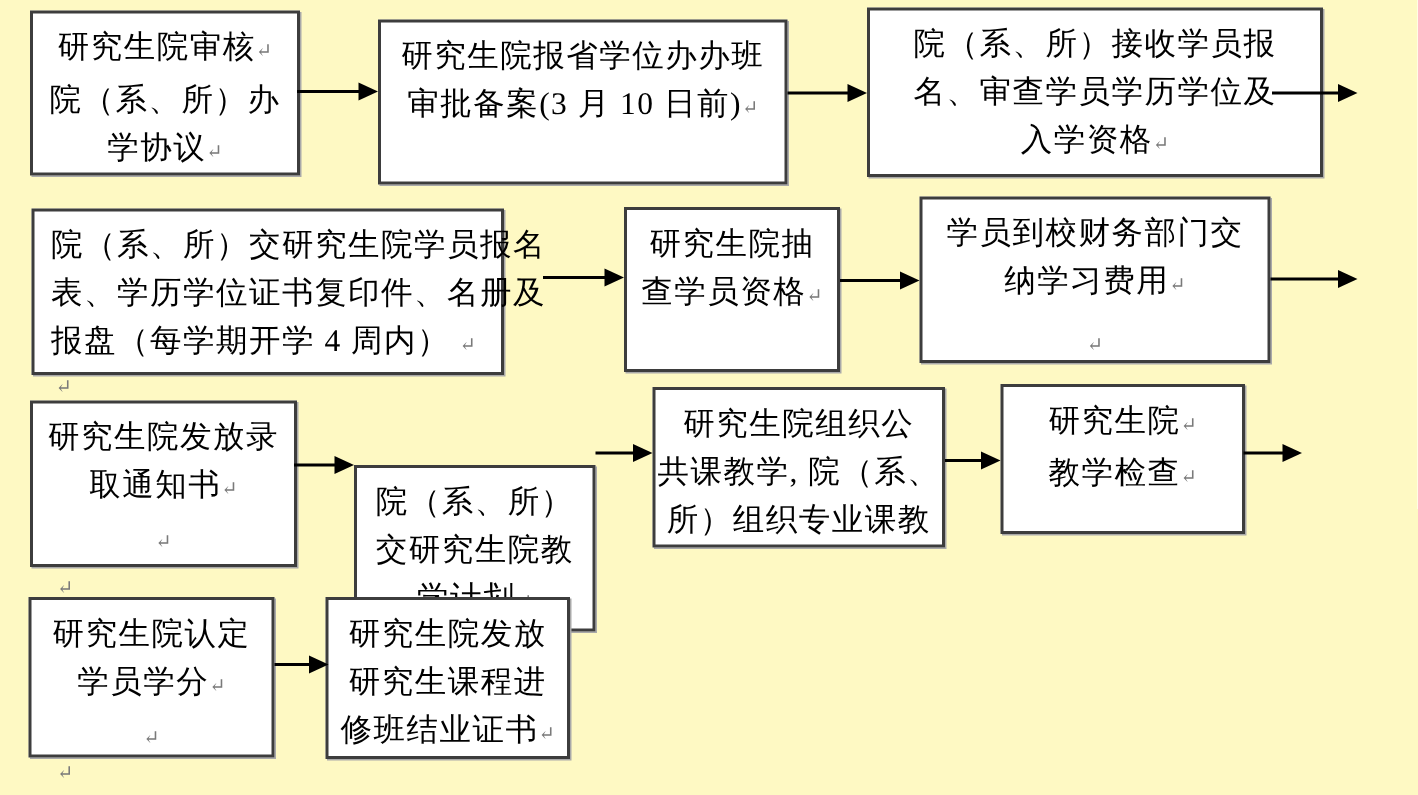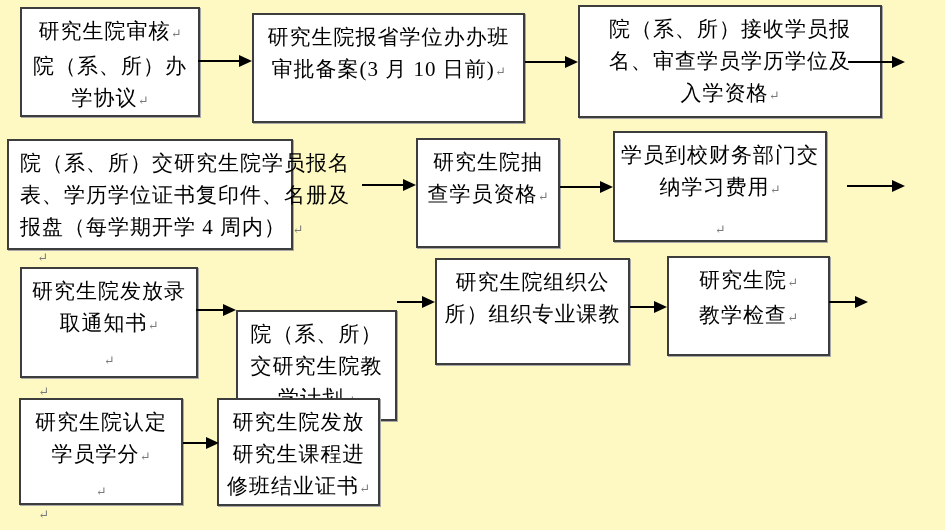--- a/index.html
+++ b/index.html
@@ -86,51 +86,52 @@
     <div class="line">研究生院报省学位办办班</div>
     <div class="line">审批备案(3 月 10 日前)<span class="cr">↵</span></div>
   </div>
 
   <div class="box" style="left:578px; top:5px; width:304px; height:113px;">
     <div class="line">院（系、所）接收学员报</div>
     <div class="line">名、审查学员学历学位及</div>
     <div class="line">入学资格<span class="cr">↵</span></div>
   </div>
 
-  <div class="box left-align" style="left:7px; top:139px; width:286px; height:111px;">
+  <div class="box left-align" style="left:21px; top:139px; width:315px; height:111px;">
     <div class="line">院（系、所）交研究生院学员报名</div>
     <div class="line">表、学历学位证书复印件、名册及</div>
     <div class="line">报盘（每学期开学 4 周内） <span class="cr">↵</span></div>
   </div>
 
   <div class="box" style="left:416px; top:138px; width:144px; height:110px;">
     <div class="line">研究生院抽</div>
     <div class="line">查学员资格<span class="cr">↵</span></div>
   </div>
 
-  <div class="box" style="left:613px; top:131px; width:214px; height:111px;">
+  <div class="box" style="left:613px; top:131px; width:234px; height:111px;">
     <div class="line">学员到校财务部门交</div>
     <div class="line">纳学习费用<span class="cr">↵</span></div>
     <div class="line gap"><span class="cr">↵</span></div>
   </div>
 
   <div class="box" style="left:20px; top:267px; width:178px; height:111px;">
     <div class="line">研究生院发放录</div>
     <div class="line">取通知书<span class="cr">↵</span></div>
     <div class="line"><span class="cr">↵</span></div>
   </div>
 
   <div class="box" style="left:236px; top:262px; width:161px; height:111px;margin-top:48px;">
     <div class="line">院（系、所）</div>
     <div class="line">交研究生院教</div>
     <div class="line">学计划<span class="cr">↵</span></div>
   </div>
 
   <div class="box" style="left:435px; top:258px; width:195px; height:107px;">
     <div class="line">研究生院组织公</div>
+    <div class="line">共课教学, 院（系、</div>
     <div class="line">所）组织专业课教</div>
   </div>
 
   <div class="box" style="left:667px; top:256px; width:163px; height:100px;">
     <div class="line">研究生院<span class="cr">↵</span></div>
     <div class="line">教学检查<span class="cr">↵</span></div>
   </div>
 
   <div class="box" style="left:19px; top:398px; width:164px; height:107px;text-align:center;">
     <div class="line">研究生院认定</div>

